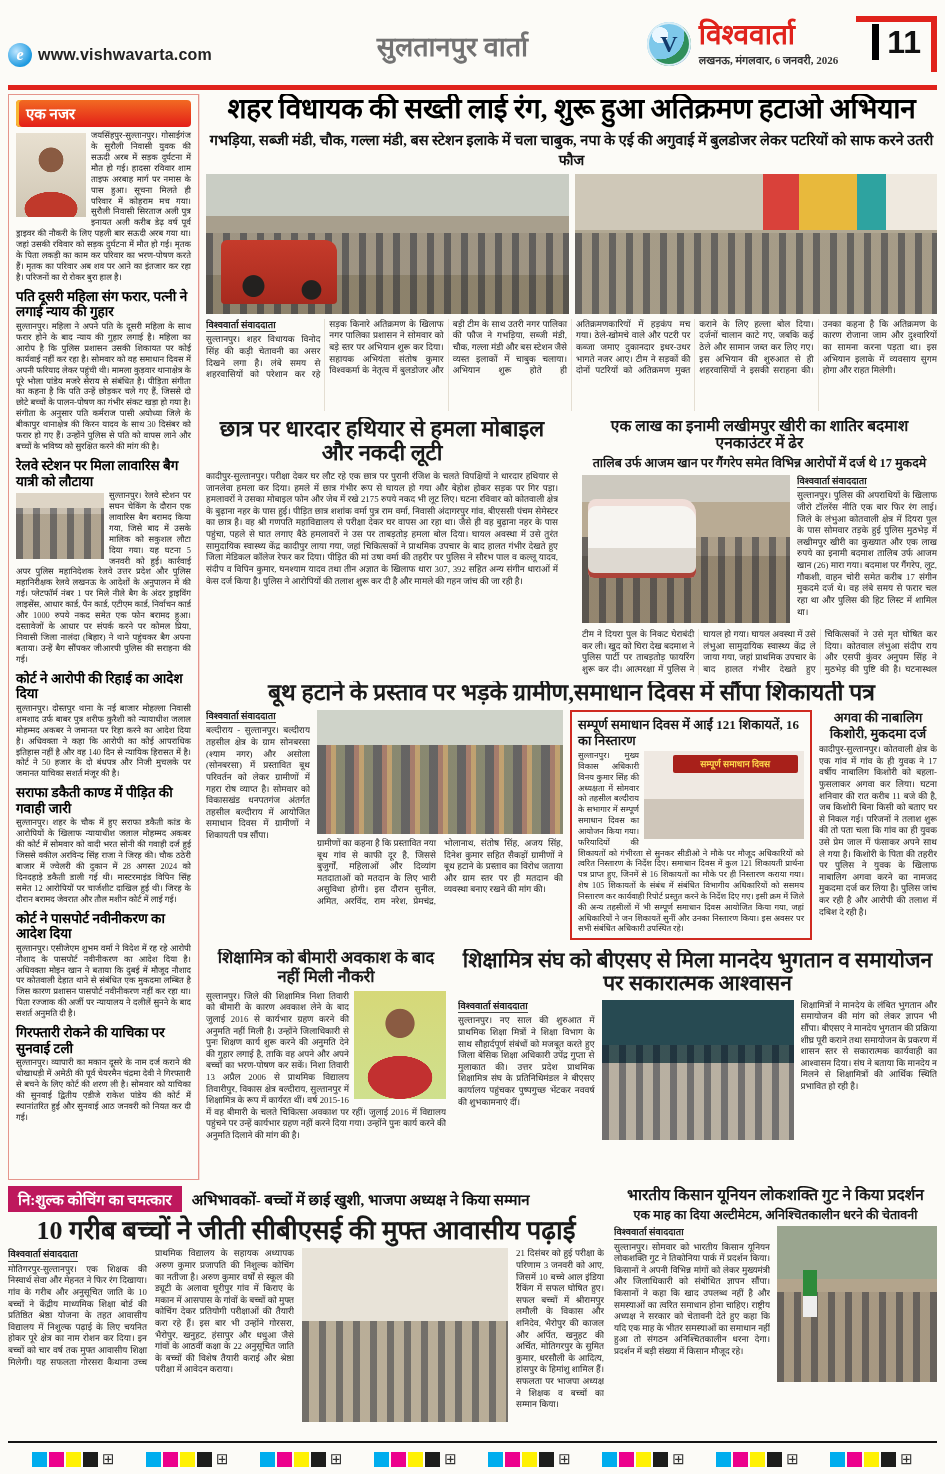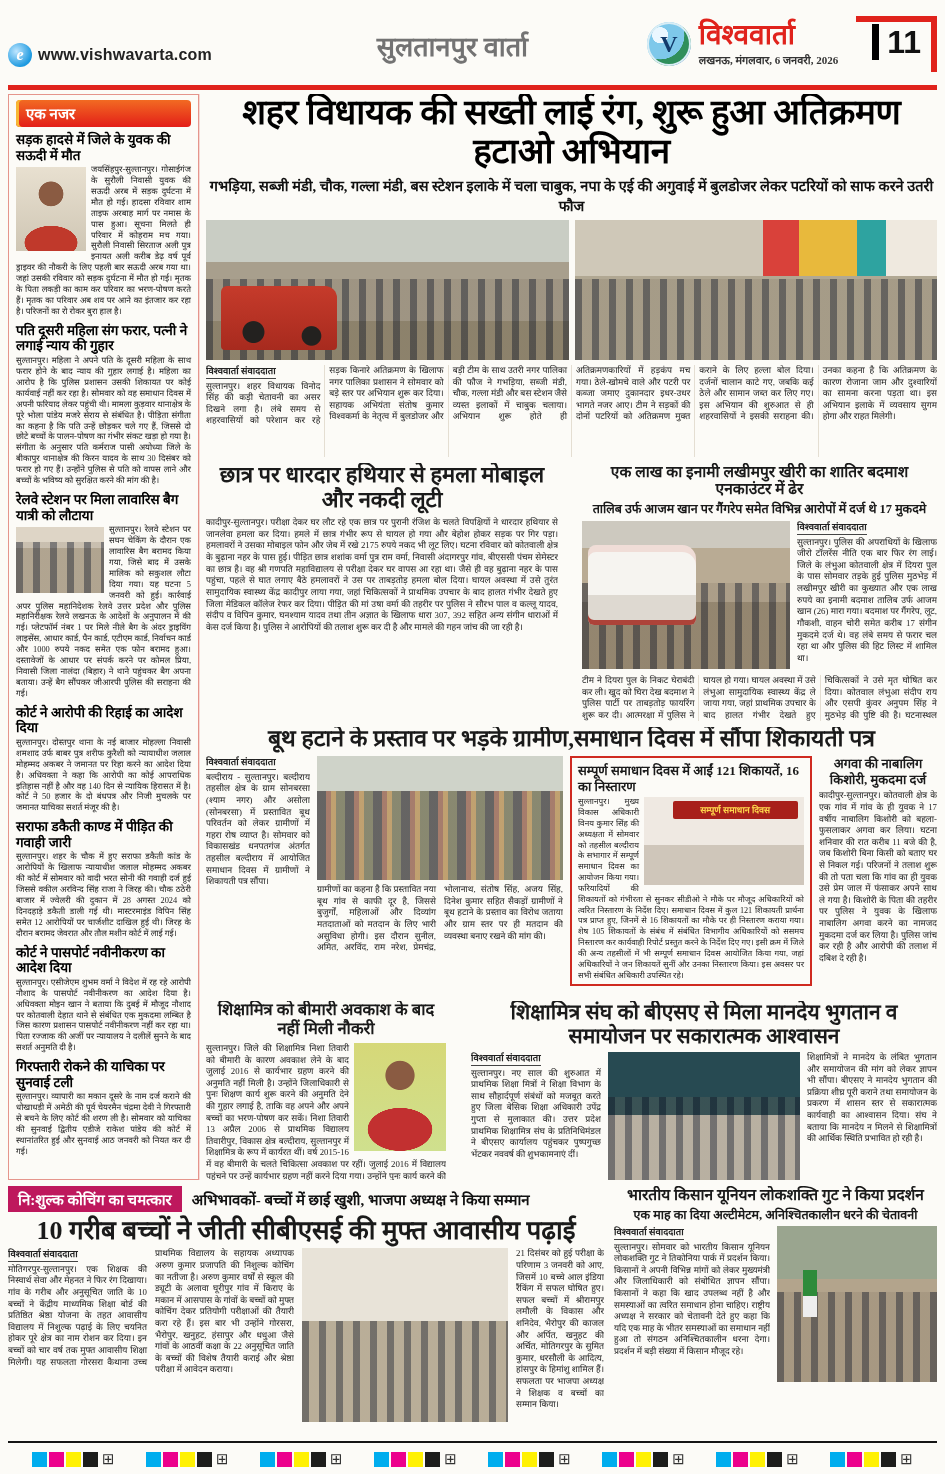--- a/index.html
+++ b/index.html
@@ -81,21 +81,21 @@
   .ph-kisan{background:linear-gradient(180deg,#9aa58f 0 34%,#b3a48c 34%)}
   .ph-kisan::after{content:"";position:absolute;left:16%;top:28%;width:9%;height:30%;
      background:linear-gradient(180deg,#2e8b3a 0 55%,#eee 55%)}
   .sign1{position:absolute;top:6%;right:30%;background:#c8281e;color:#fff;font:italic bold 8px/1.4 "Liberation Serif",serif;
          padding:0 5px;border-radius:2px}
   .sign2{position:absolute;top:4%;right:2%;background:#f3efe6;color:#222;font:bold 6px/1.2 "Liberation Sans",sans-serif;
          padding:1px 3px;text-align:center;width:56px}
   .amb-label{position:absolute;left:6%;top:46%;color:#b02a1e;font:bold 6px/1 "Liberation Sans",sans-serif;letter-spacing:.5px}
 
   
-  .lead h1{font-size:35px;line-height:1.1;text-align:center;color:#000;letter-spacing:-.3px}
+  .lead h1{font-size:28px;line-height:1.1;text-align:center;color:#000;letter-spacing:-.3px}
   .lead h2{font-size:14.5px;font-weight:bold;text-align:center;margin:4px 0 5px;color:#111}
   .lead-photos{display:flex;gap:6px;height:140px}
   .lead-photos .ph{flex:1;height:100%}
   .lead-body{margin-top:5px;height:92px;overflow:hidden;column-count:6;column-gap:9px;column-rule:1px solid #e4ded2}
 
   
   .bandB{display:flex;gap:24px;margin-top:6px;height:258px;overflow:hidden}
   .student{width:352px;flex:none}
   .student h2{font-size:22px;line-height:1.12;text-align:center;margin-bottom:5px}
   .student .body{height:184px;overflow:hidden}
@@ -116,21 +116,21 @@
   .ph-group{width:100%;height:124px}
   .booth-mid .body{column-count:2;column-gap:8px;flex:1;overflow:hidden}
   .sam-box{width:242px;flex:none;border:2px solid #cf2a20;padding:5px 6px;overflow:hidden}
   .sam-box h3{font-size:13px;line-height:1.2;margin-bottom:3px}
   .ph-meet{width:160px;height:88px;float:right;margin:0 0 3px 5px}
   .sam-box .body{font-size:8.2px}
   .kidnap{flex:1;overflow:hidden}
   .kidnap h3{font-size:13px;line-height:1.2;text-align:center;margin-bottom:3px}
 
   
-  .bandD{display:flex;gap:25px;margin-top:6px;flex:1;overflow:hidden}
+  .bandD{display:flex;gap:12px;flex:1;overflow:hidden}
   .sick{width:240px;flex:none;overflow:hidden}
   .sick h2{font-size:16.5px;line-height:1.15;text-align:center;margin-bottom:4px}
   .ph-woman{width:92px;height:108px;float:right;margin:0 0 3px 5px}
   .union{flex:1;overflow:hidden}
   .union h2{font-size:21px;line-height:1.12;text-align:center;margin-bottom:4px}
   .union-row{display:flex;gap:7px}
   .union-c{flex:1;overflow:hidden;height:142px}
   .ph-office{width:192px;height:140px}
 
   
@@ -181,21 +181,20 @@
     </div>
   </header>
   <div class="red-rule"></div>
 
   <div class="content">
 
     <aside class="sidebar">
       <div class="ek-najar">एक नजर</div>
 
       <article class="sb-art">
-        <h3>सड़क हादसे में जिले के युवक की सऊदी में मौत</h3>
         <div class="ph sb-ph ph-man noc"></div>
         <p>जयसिंहपुर-सुल्तानपुर। गोसाईगंज के सुरौली निवासी युवक की सऊदी अरब में सड़क दुर्घटना में मौत हो गई। हादसा रविवार शाम ताइफ अरबाह मार्ग पर नमास के पास हुआ। सूचना मिलते ही परिवार में कोहराम मच गया। सुरौली निवासी सिरताज अली पुत्र इनायत अली करीब डेढ़ वर्ष पूर्व ड्राइवर की नौकरी के लिए पहली बार सऊदी अरब गया था। जहां उसकी रविवार को सड़क दुर्घटना में मौत हो गई। मृतक के पिता लकड़ी का काम कर परिवार का भरण-पोषण करते हैं। मृतक का परिवार अब शव पर आने का इंतजार कर रहा है। परिजनों का रो रोकर बुरा हाल है।</p>
       </article>
 
       <article class="sb-art">
         <h3>पति दूसरी महिला संग फरार, पत्नी ने लगाई न्याय की गुहार</h3>
         <p>सुल्तानपुर। महिला ने अपने पति के दूसरी महिला के साथ फरार होने के बाद न्याय की गुहार लगाई है। महिला का आरोप है कि पुलिस प्रशासन उसकी शिकायत पर कोई कार्यवाई नहीं कर रहा है। सोमवार को वह समाधान दिवस में अपनी फरियाद लेकर पहुंची थी। मामला कुड़वार थानाक्षेत्र के पूरे भोला पांडेय मजरे सेराय से संबंधित है। पीड़िता संगीता का कहना है कि पति उन्हें छोड़कर चले गए हैं, जिससे दो छोटे बच्चों के पालन-पोषण का गंभीर संकट खड़ा हो गया है। संगीता के अनुसार पति कर्मराज पासी अयोध्या जिले के बीकापुर थानाक्षेत्र की किरन यादव के साथ 30 दिसंबर को फरार हो गए हैं। उन्होंने पुलिस से पति को वापस लाने और बच्चों के भविष्य को सुरक्षित करने की मांग की है।</p>
       </article>
 
       <article class="sb-art">

